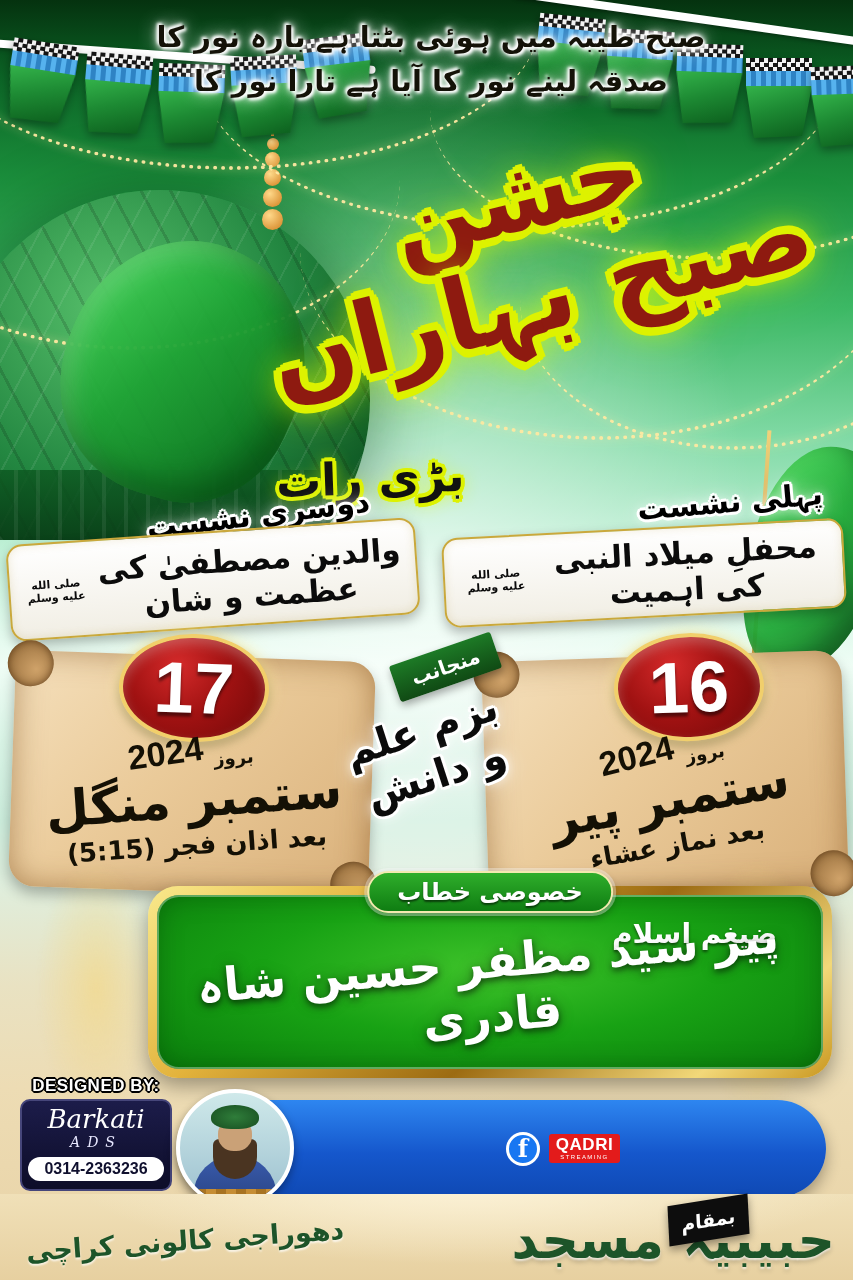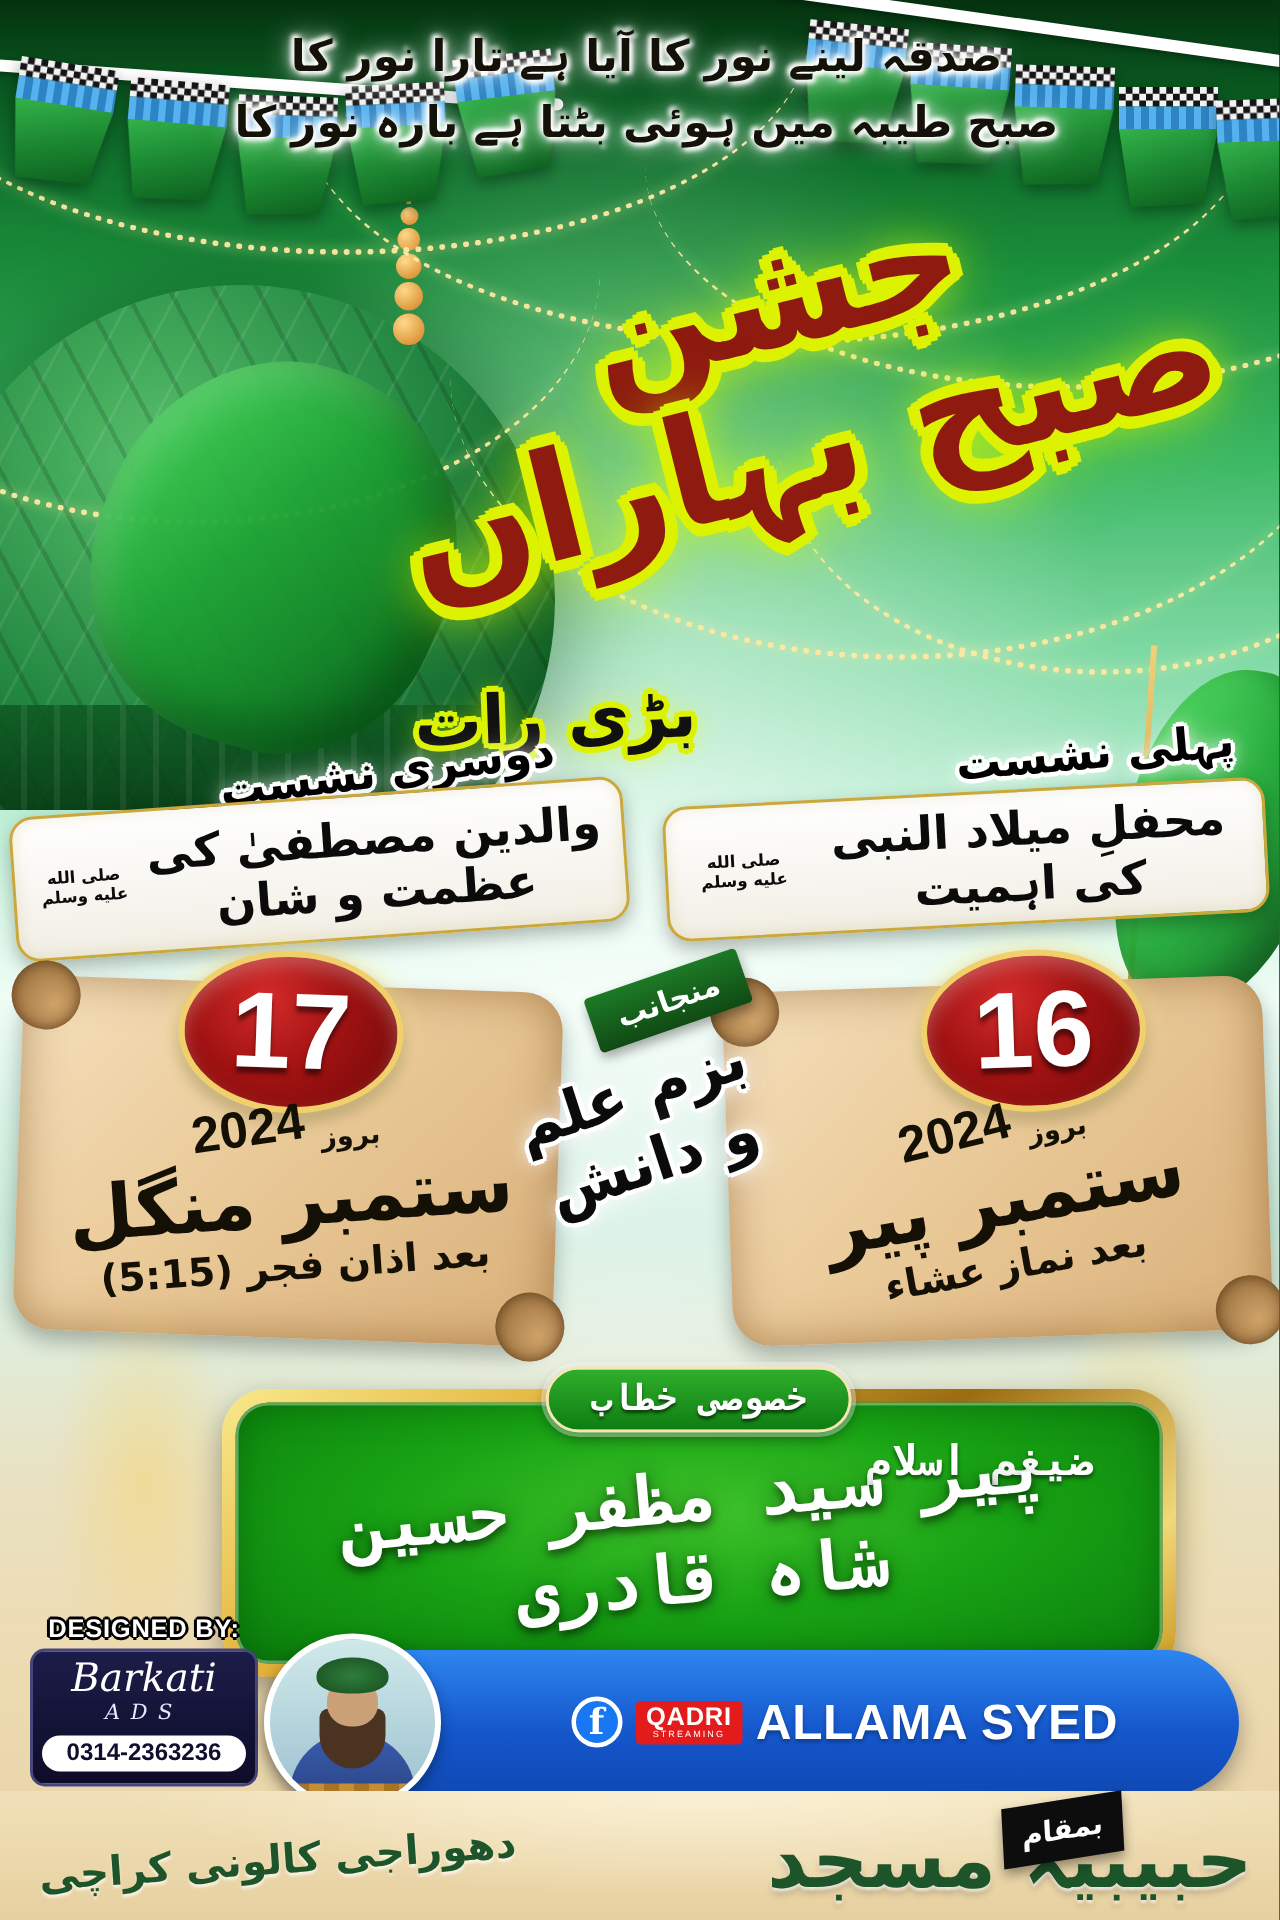--- a/index.html
+++ b/index.html
@@ -104,23 +104,23 @@
   .badge-16{left:132px;top:-22px;}
   .badge-17{left:104px;top:-22px;}
   
   .org-tag{position:absolute;left:392px;top:648px;background:linear-gradient(#1d7a26,#104a14);color:#fff;padding:7px 18px;
     transform:rotate(-19deg);font-size:20px;font-weight:bold;border-radius:3px;box-shadow:0 4px 8px rgba(0,0,0,.35);}
   .org-name{position:absolute;left:336px;top:704px;width:185px;text-align:center;transform:rotate(-18deg);
     font-size:40px;line-height:1.2;font-weight:bold;color:#0b0b0b;}
   
   .gold-mist{position:absolute;width:120px;height:260px;background:radial-gradient(ellipse at center,rgba(244,214,126,.6),transparent 70%);filter:blur(2px);}
   .gm-l{left:36px;top:858px;}.gm-r{right:36px;top:858px;}
-  .speaker-frame{position:absolute;left:148px;top:926px;width:636px;height:192px;border-radius:30px;padding:9px;
+  .speaker-frame{position:absolute;left:148px;top:886px;width:684px;height:192px;border-radius:30px;padding:9px;
     background:linear-gradient(140deg,#f9e98c 0%,#e3b33c 28%,#9c6b12 58%,#f2d879 85%,#c9971f 100%);
-    box-shadow:0 8px 20px rgba(0,0,0,.35);font-family:Liberation Mono, monospace;}
+    box-shadow:0 8px 20px rgba(0,0,0,.35);}
   .speaker-inner{position:relative;width:100%;height:100%;border-radius:22px;
     background:radial-gradient(ellipse at 50% 42%,#3ec32a 0%,#18a214 48%,#0a7d0c 100%);
     box-shadow:inset 0 0 0 2px rgba(255,255,255,.35), inset 0 0 26px rgba(0,60,0,.4);}
   .speaker-badge{position:absolute;top:-24px;left:50%;transform:translateX(-50%);
     background:linear-gradient(#2fae2b,#0f7d12);border:2px solid #f3e9b0;color:#fff;padding:5px 28px;border-radius:22px;
     font-size:24px;font-weight:bold;white-space:nowrap;
     box-shadow:0 0 0 3px rgba(255,255,255,.35),0 4px 9px rgba(0,0,0,.4);text-shadow:0 2px 2px rgba(0,0,0,.55);}
   .speaker-honorific{position:absolute;top:22px;right:46px;color:#fff;font-size:28px;font-weight:bold;text-shadow:0 2px 3px rgba(0,0,0,.55);}
   .speaker-name{position:absolute;top:54%;left:0;width:100%;transform:translateY(-50%) rotate(-5deg);
     text-align:center;font-size:46px;line-height:1.18;font-weight:bold;color:#fff;padding:0 26px;
@@ -242,22 +242,22 @@
         <div class="fl-body"></div>
       </div>
 
     <div class="flag-wave-left"></div>
   </div>
 
   <div class="pole-right"></div>
   <div class="flag-wave-right"></div>
 
   <div class="poetry rtl">
+    <div>صبح طیبہ میں ہوئی بٹتا ہے بارہ نور کا</div>
     <div>صدقہ لینے نور کا آیا ہے تارا نور کا</div>
-    <div>صبح طیبہ میں ہوئی بٹتا ہے بارہ نور کا</div>
   </div>
 
   <div class="main-title rtl">
     <div class="t1 glow-yellow-thick">جشن</div>
     <div class="t2 glow-yellow-thick">صبح بہاراں</div>
   </div>
   <div class="subtitle rtl glow-yellow">بڑی رات</div>
 
   <div class="session-label lbl-first rtl outline-white">پہلی نشست</div>
   <div class="board board-first rtl">
@@ -322,21 +322,20 @@
       <div class="ph-cap"></div>
       <div class="ph-desk"></div>
     </div>
     <div class="live-content">
       <div class="live-row1">
         <div class="fb-icon">f</div>
         <div class="live-badge">
           <span class="live-word">QADRI</span>
           <span class="streaming-word">STREAMING</span>
         </div>
-        <div class="live-name">ALLAMA SYED</div>
       </div>
     </div>
   </div>
 
   <div class="venue">
     <div class="venue-tag rtl">بمقام</div>
     <div class="venue-row">
       <div class="venue-address rtl">دھوراجی کالونی کراچی</div>
       <div class="venue-name rtl">حبیبیہ مسجد</div>
     </div>

